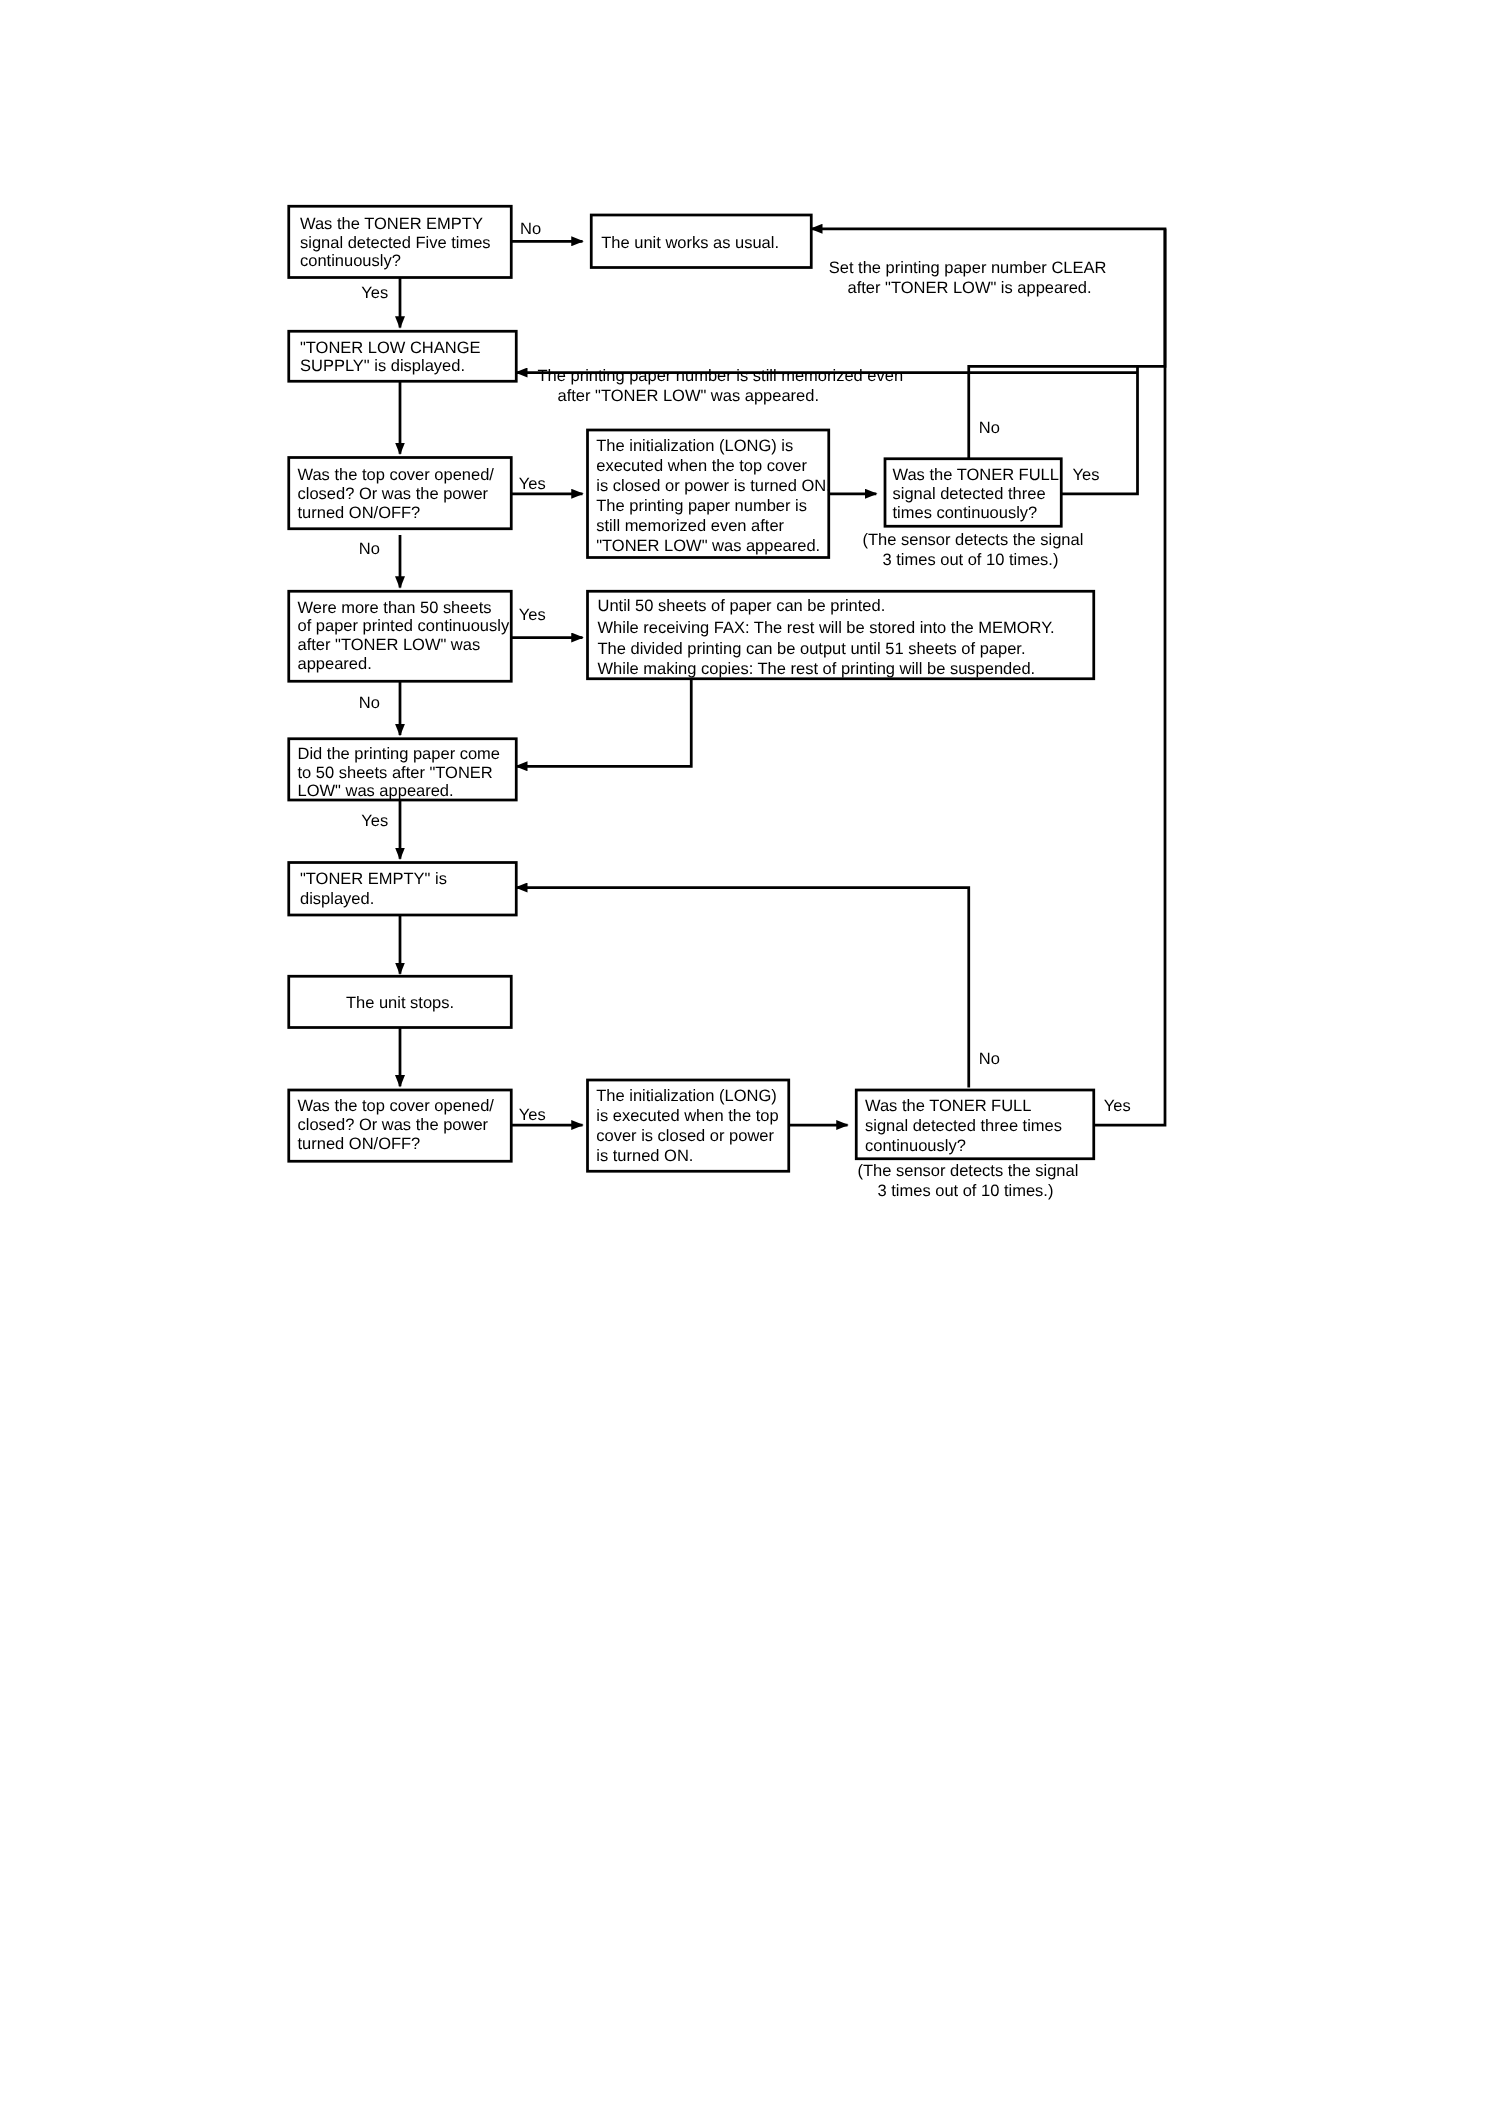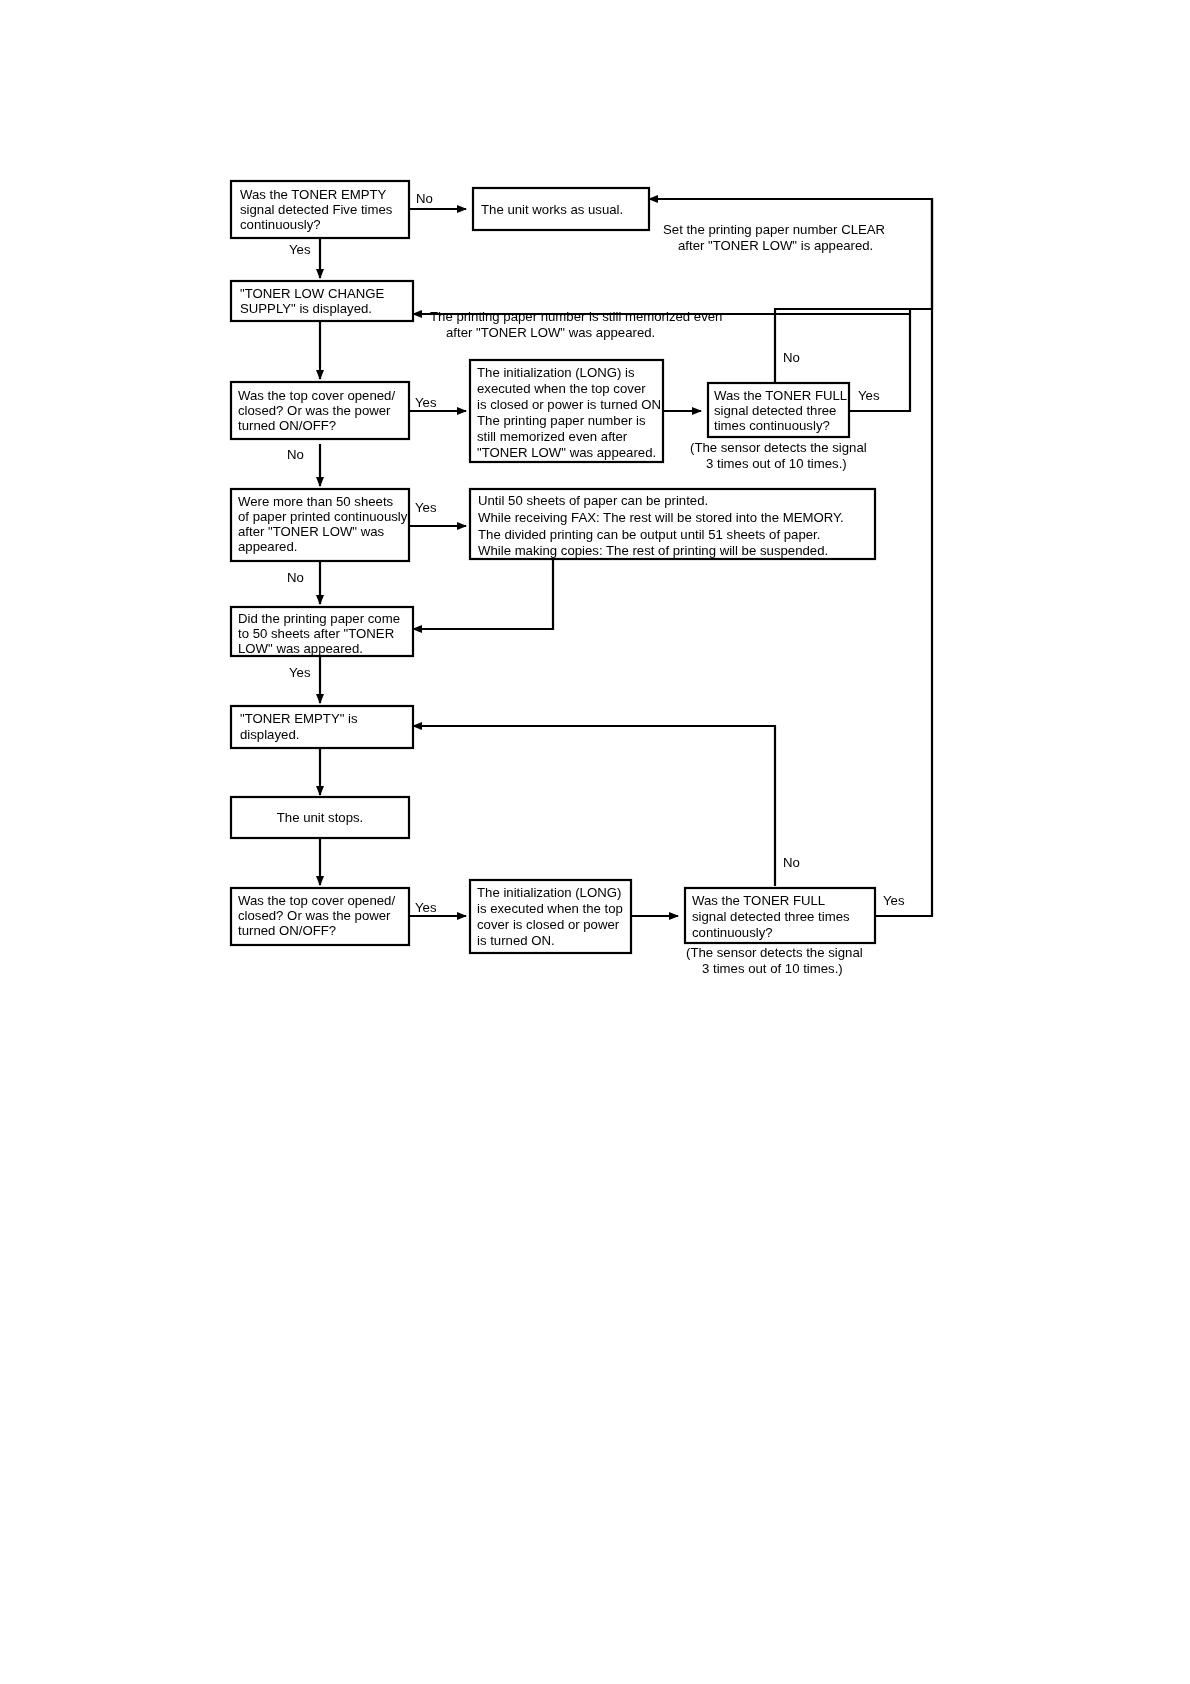--- a/index.html
+++ b/index.html
@@ -1,18 +1,18 @@
 <!DOCTYPE html>
 <html><head>
 <meta charset="utf-8">
 <style>
   html,body{margin:0;padding:0;background:#ffffff;}
   body{width:1190px;height:1684px;position:relative;
        font-family:"Liberation Sans", sans-serif;color:#000;}
-  #chart-root{position:absolute;left:0;top:16px;width:1190px;height:1508px;border-radius:14px;}
+  #chart-root{position:absolute;left:0;top:0;width:1190px;height:1508px;border-radius:14px;}
   svg{display:block;}
   .bx{fill:#ffffff;stroke:#000000;stroke-width:2.2;}
   .ln{stroke:#000000;stroke-width:2.2;fill:none;}
   .txt{font-family:"Liberation Sans", sans-serif;font-size:13.2px;fill:#000;}
   .lbl{font-family:"Liberation Sans", sans-serif;font-size:13.2px;fill:#000;}
   .note{font-family:"Liberation Sans", sans-serif;font-size:13.2px;fill:#000;}
   .ctr{text-anchor:middle;}
 </style>
 </head>
 <body>

